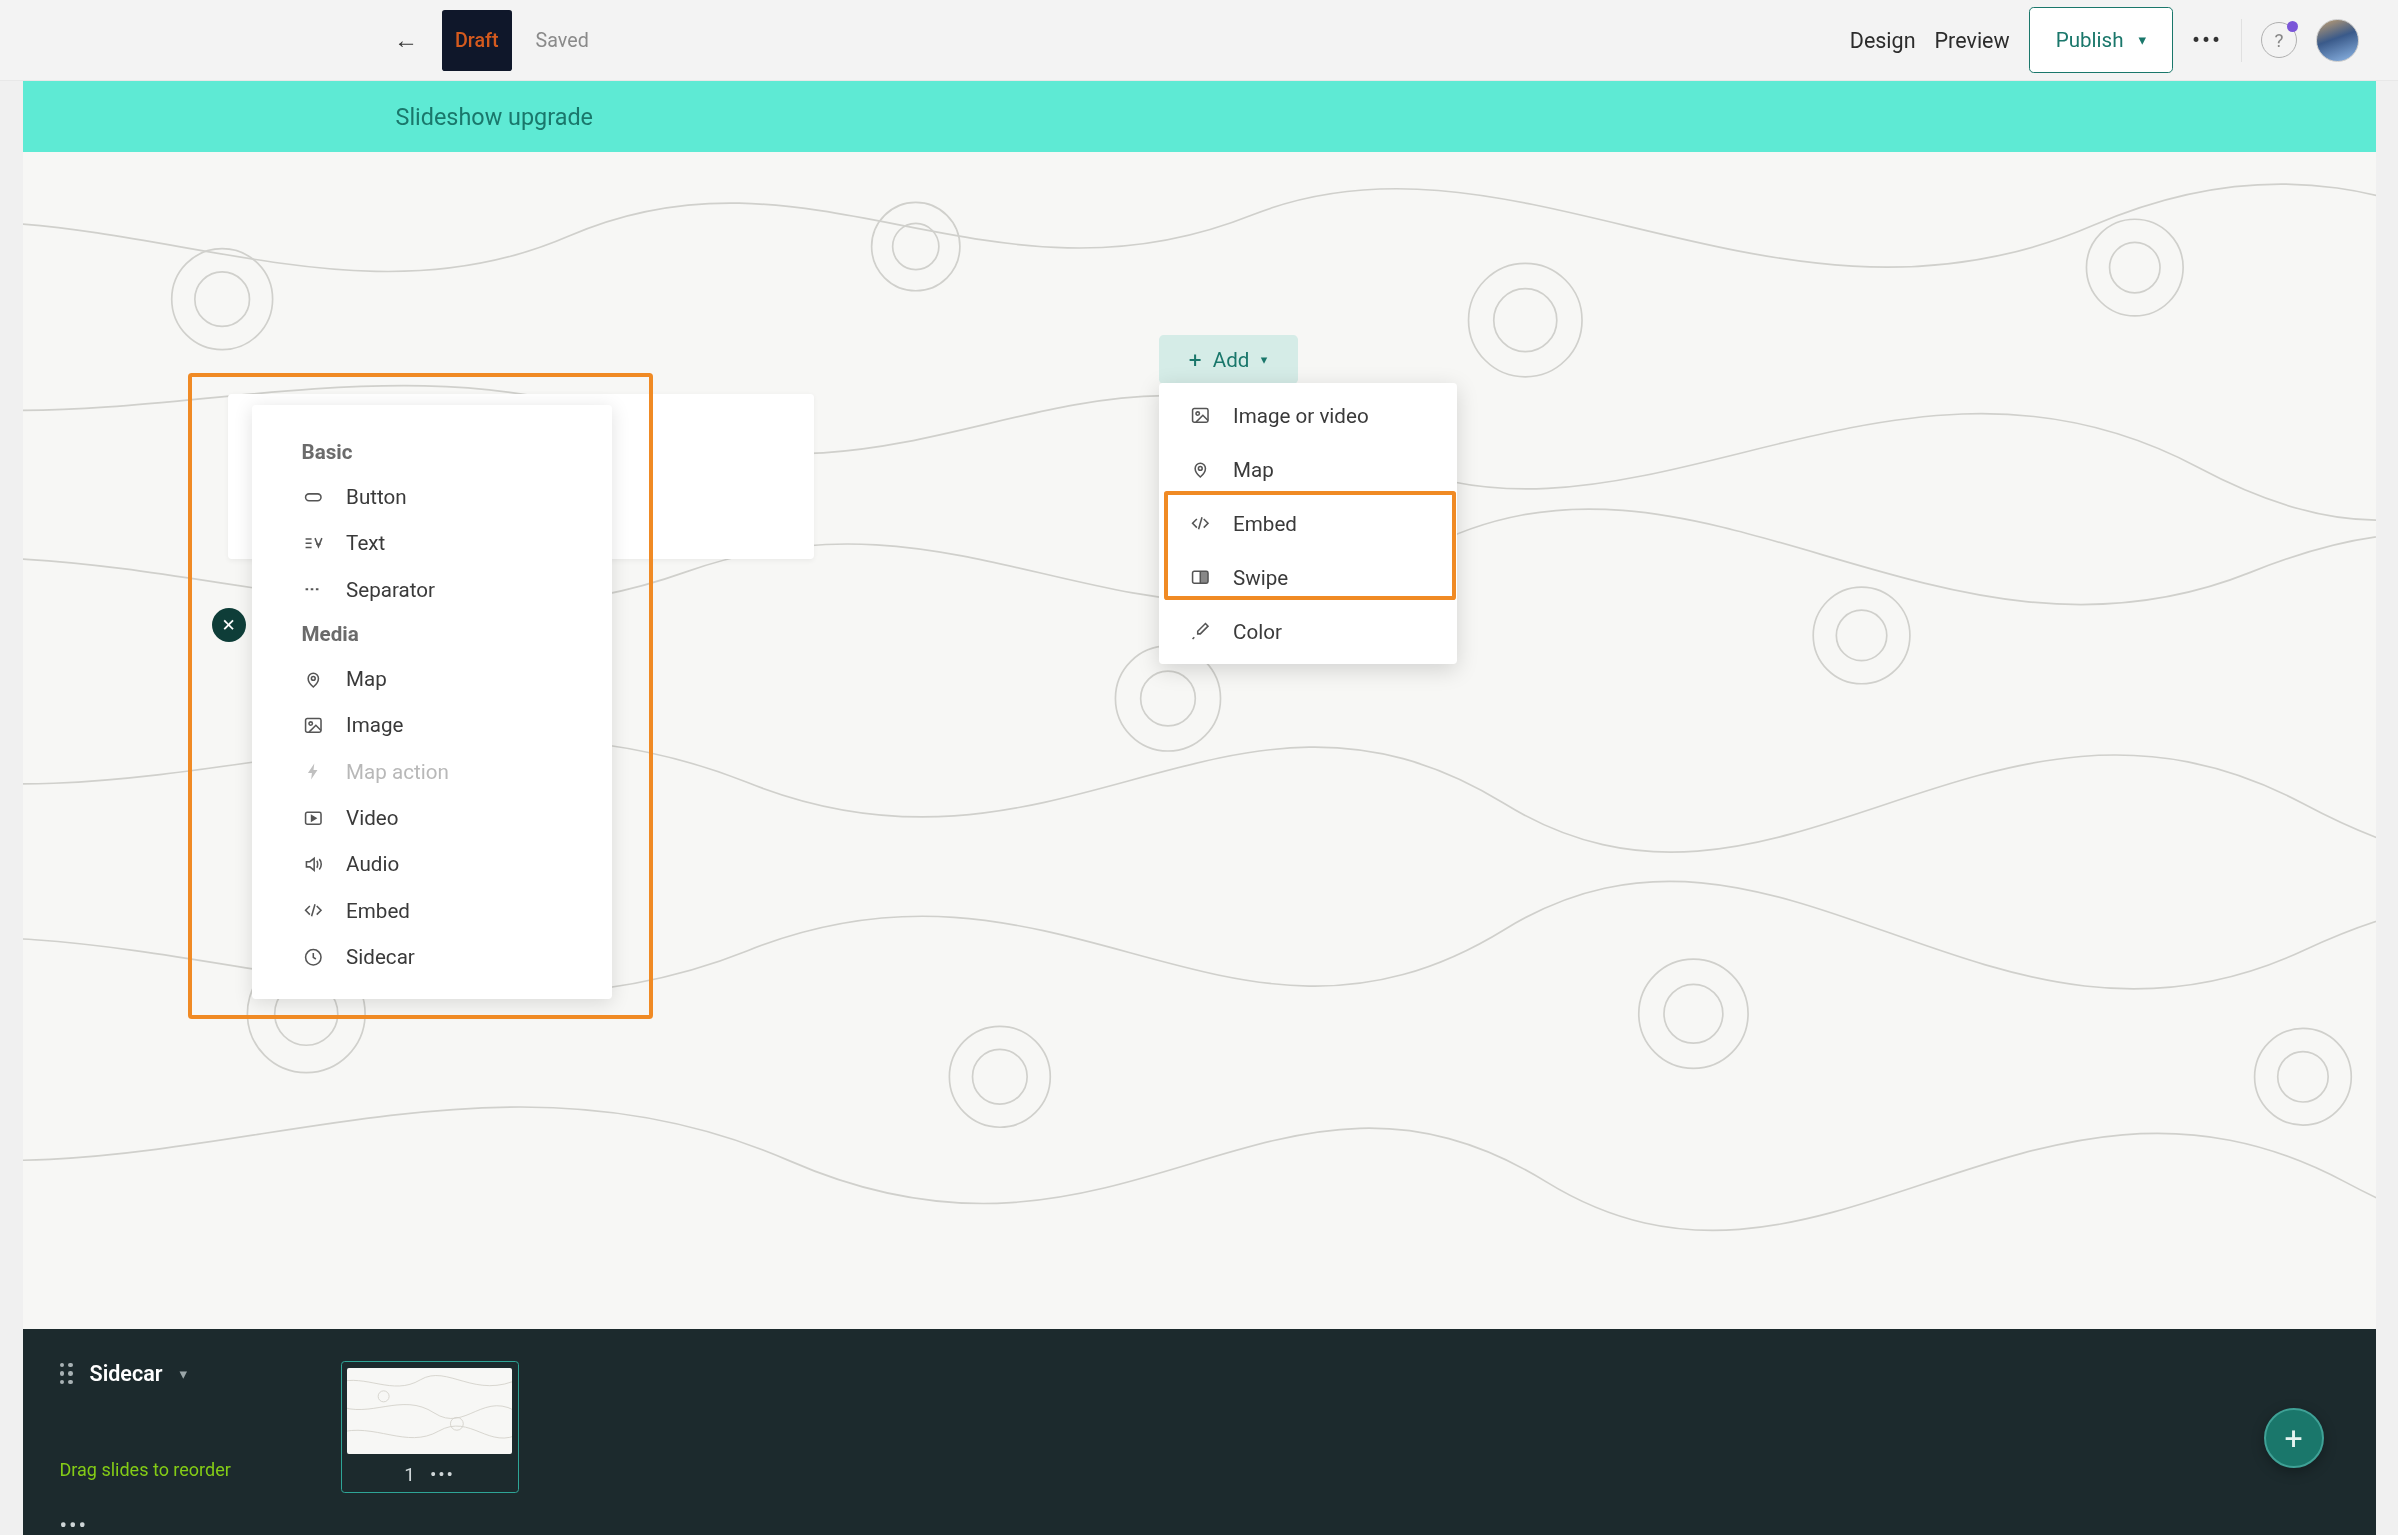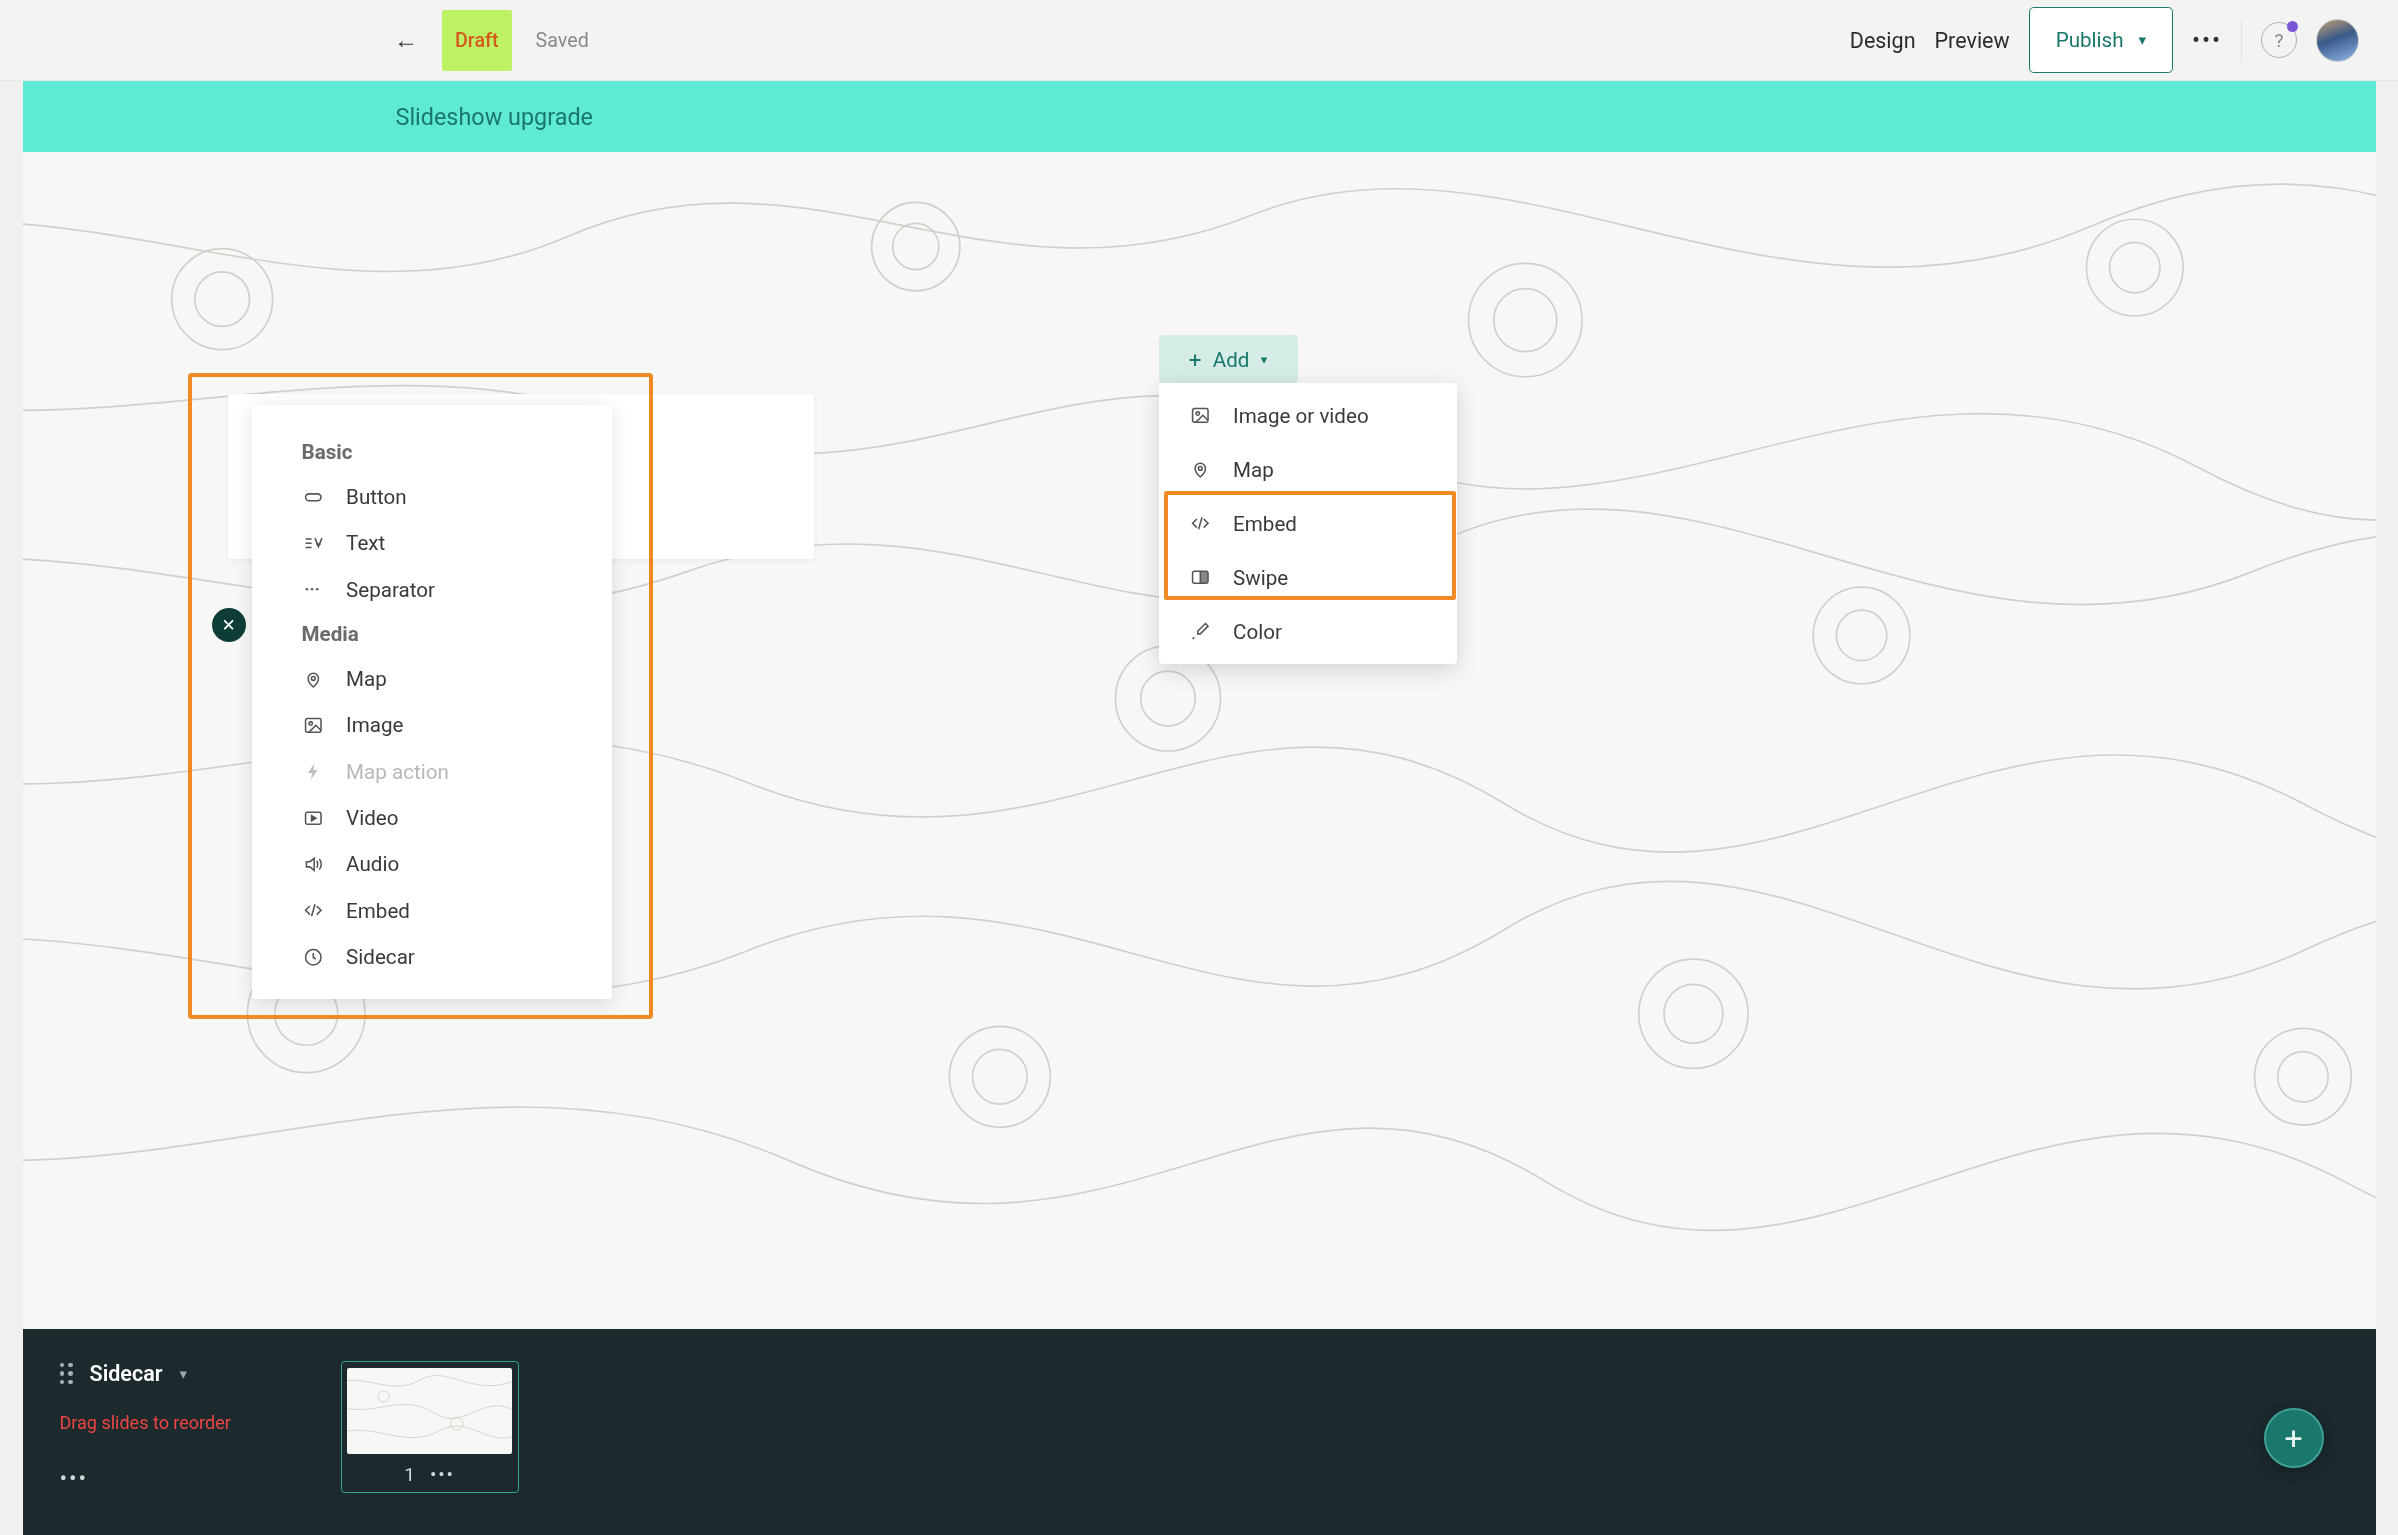--- a/index.html
+++ b/index.html
@@ -11,21 +11,21 @@
     position: absolute; top: 0; left: 0; right: 0; height: 81px;
     background: #f3f3f3; display: flex; align-items: center;
     padding: 0 39px 0 394px; justify-content: flex-end; gap: 19px;
     border-bottom: 0.9px solid #e8e8e8;
   }
   .topbar-left {
     position: absolute; left: 394px; top: 0; bottom:0; display:flex; align-items:center; gap:24px;
   }
   .back-arrow { color:#333; font-size:24px; cursor:pointer; }
   .draft-pill {
-    background:#bef264; color:#d45a1e; font-size:19.7px; padding:19px 13px; border-radius:2.8px;
+    background:#0f172a; color:#d45a1e; font-size:19.7px; padding:19px 13px; border-radius:2.8px;
     font-weight:500;
   }
   .saved-text { color:#8a8a8a; font-size:19.7px; }
   .top-link { color:#2c2c2c; font-size:21.5px; cursor:pointer; }
   .publish-btn {
     border:1.4px solid #1a776b; color:#1a776b; background:#fff;
     padding:20px 26px; border-radius:4.7px; font-size:20.6px; cursor:pointer;
     display:flex; align-items:center; gap:15px;
   }
   .publish-btn .chev { font-size:15px; }
@@ -119,21 +119,21 @@
     position:absolute; left:22.5px; right:22.5px; bottom:0; height:206px;
     background:#1c2a2d; color:#dfe6e8; display:flex; align-items:flex-start;
     padding:32px 37px; gap:37px;
   }
   .dock-left { display:flex; flex-direction:column; gap:26px; width:244px; }
   .dock-title-row { display:flex; align-items:center; gap:17px; }
   .drag-handle { color:#a8b2b4; display:grid; grid-template-columns:repeat(2,4.7px); grid-gap:3.7px; }
   .drag-handle span { width:4.7px; height:4.7px; background:#a8b2b4; border-radius:50%; }
   .dock-title { font-size:21.5px; font-weight:600; color:#fff; }
   .dock-title-row .chev { color:#9aa6a8; font-size:15px; }
-  .dock-hint { color:#ef4444; font-size:18px; }
+  .dock-hint { color:#84cc16; font-size:18px;margin-top:47px; }
   .dock-more { color:#cfd6d8; font-size:22.5px; letter-spacing:1.9px; cursor:pointer; margin-top:5.6px; }
   .slide-thumb-wrap {
     border:1.9px solid #2ea597; border-radius:3.7px; width:178px; padding:5.6px;
     display:flex; flex-direction:column; align-items:center; gap:9.4px;
   }
   .slide-thumb {
     width:100%; height:86px; background:#f7f7f5; border-radius:1.9px; position:relative; overflow:hidden;
   }
   .slide-thumb svg { position:absolute; inset:0; width:100%; height:100%; }
   .slide-num-row { display:flex; align-items:center; gap:15px; color:#cfd6d8; font-size:19px;}

